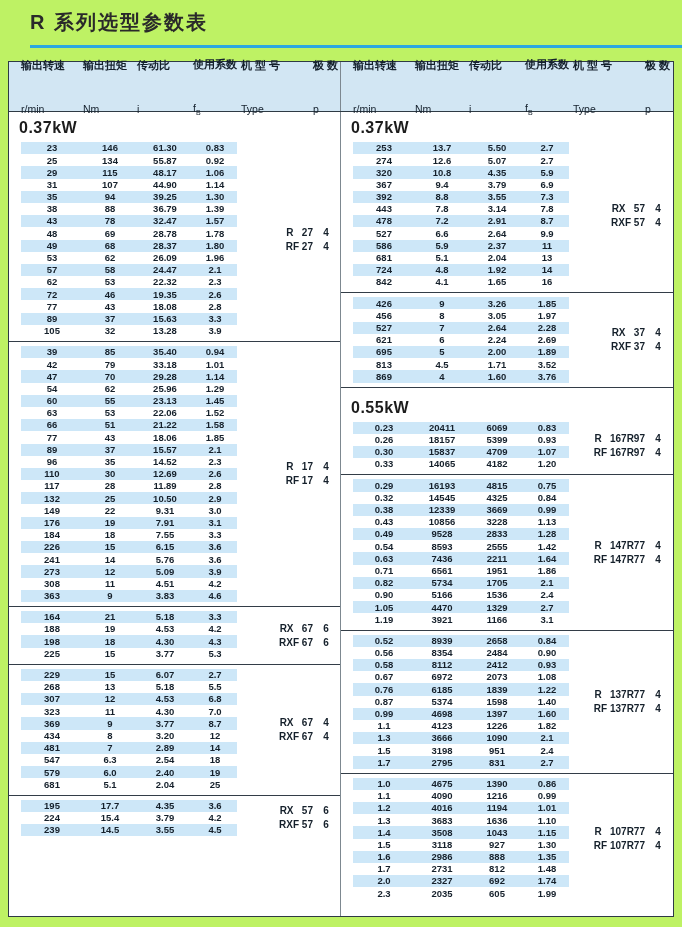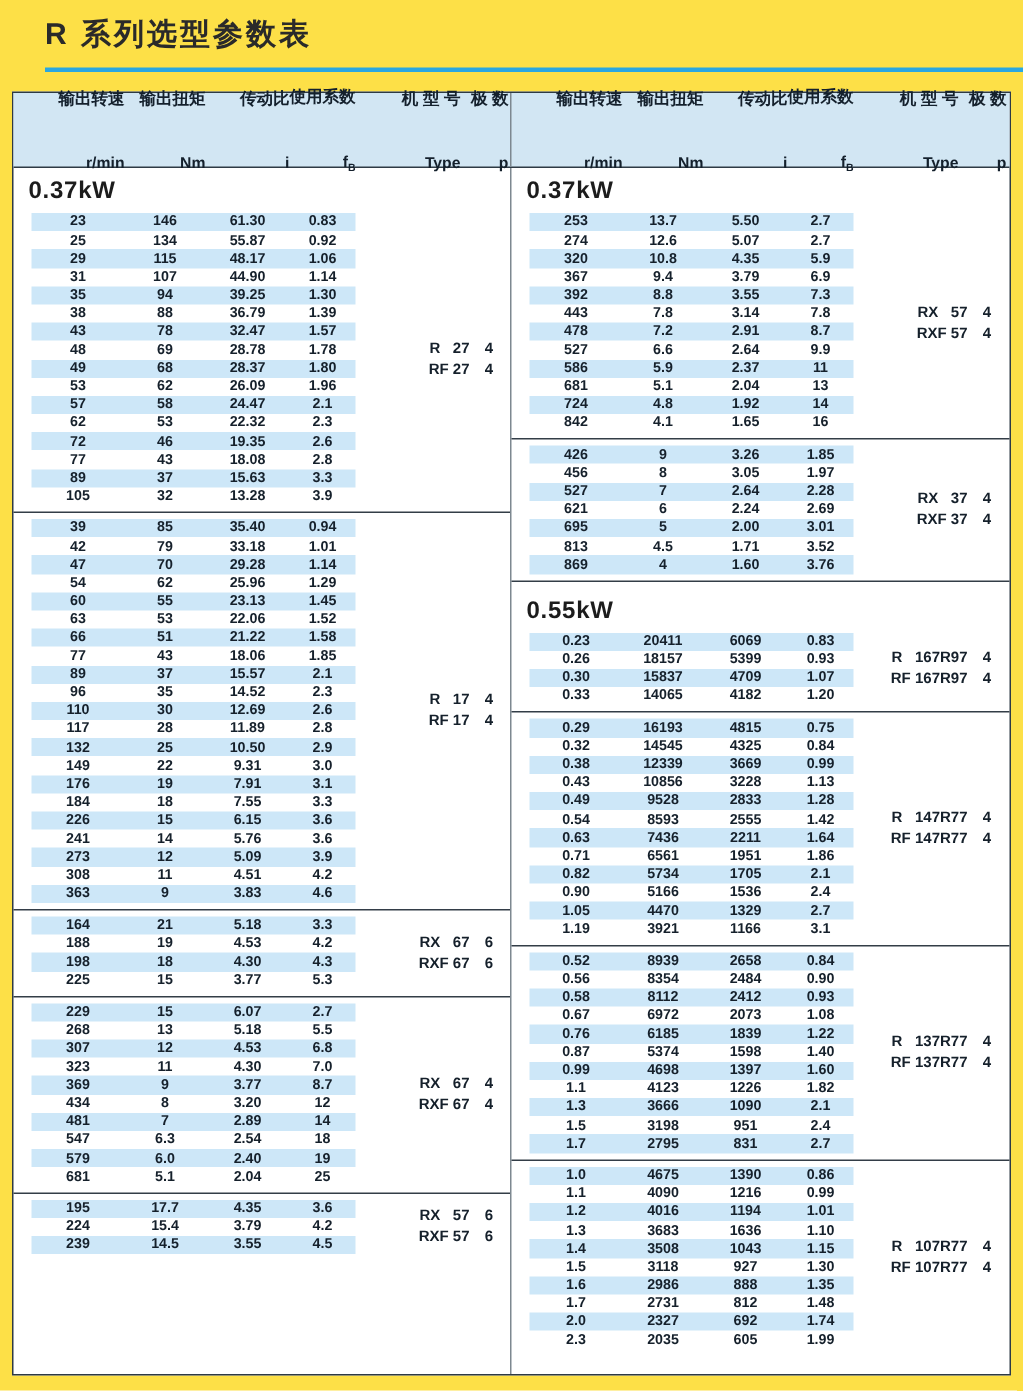--- a/index.html
+++ b/index.html
@@ -3,21 +3,21 @@
 <meta charset="utf-8">
 <style>
   html,body{margin:0;padding:0;background:#ffffff;}
   body{
     width:682px;height:927px;
     font-family:"Liberation Sans",sans-serif;
     color:#17222e;
     position:relative;
     overflow:hidden;
   }
-  .page{position:absolute;inset:0;background:#fde047;}
+  .page{position:absolute;inset:0;background:#bef264;}
   .page-title{
     margin:9px 0 0 30px;
     font-size:20px;font-weight:bold;color:#2a2a2a;
     letter-spacing:2px;
   }
   .title-rule{height:3px;background:#2aa7e0;margin:9px 0 0 30px;}
   .param-table{
     position:absolute;left:8px;right:8px;top:61px;bottom:10px;
     border:1.5px solid #2e3a44;
     display:flex;flex-direction:column;
@@ -30,23 +30,23 @@
     background:#d2e6f3;
     border-bottom:1.5px solid #2e3a44;
     display:flex;
   }
   .hhalf{
     width:50%;box-sizing:border-box;
     padding-left:12px;
     display:flex;align-items:center;
   }
   .hhalf.first{border-right:1px solid #7d8890;}
-  .hc{display:flex;flex-direction:column;align-items:flex-end;row-gap:4px;}
+  .hc{display:flex;flex-direction:column;align-items:flex-start;row-gap:4px;}
   .hc .cn{font-weight:bold;font-size:11px;white-space:pre;color:#14202c;}
-  .hc .un{font-weight:bold;font-size:10.5px;color:#14202c;margin-top:26px;}
+  .hc .un{font-weight:normal;font-size:10.5px;color:#14202c;margin-top:26px;}
   .hc .un sub{font-size:7px;}
   .hc.c1{width:62px}.hc.c2{width:54px}.hc.c3{width:56px}.hc.c4{width:44px}
   .hc.c5{width:66px;margin-left:4px}.hc.c6{width:26px;margin-left:6px}
   
   .tbody{flex:1 1 auto;display:flex;}
   .half{width:50%;box-sizing:border-box;display:flex;flex-direction:column;}
   .half.left{border-right:1px solid #7d8890;}
   .power-heading{
     font-size:16px;font-weight:bold;color:#1c1c1c;
     padding:7px 0 5px 10px;letter-spacing:0.5px;
@@ -776,21 +776,21 @@
                 <span class="cell c2">6</span>
                 <span class="cell c3">2.24</span>
                 <span class="cell c4">2.69</span>
               </div>
             </div>
             <div class="row">
               <div class="rowstripe">
                 <span class="cell c1">695</span>
                 <span class="cell c2">5</span>
                 <span class="cell c3">2.00</span>
-                <span class="cell c4">3.01</span>
+                <span class="cell c4">1.89</span>
               </div>
             </div>
             <div class="row">
               <div class="rowstripe">
                 <span class="cell c1">813</span>
                 <span class="cell c2">4.5</span>
                 <span class="cell c3">1.71</span>
                 <span class="cell c4">3.52</span>
               </div>
             </div>

